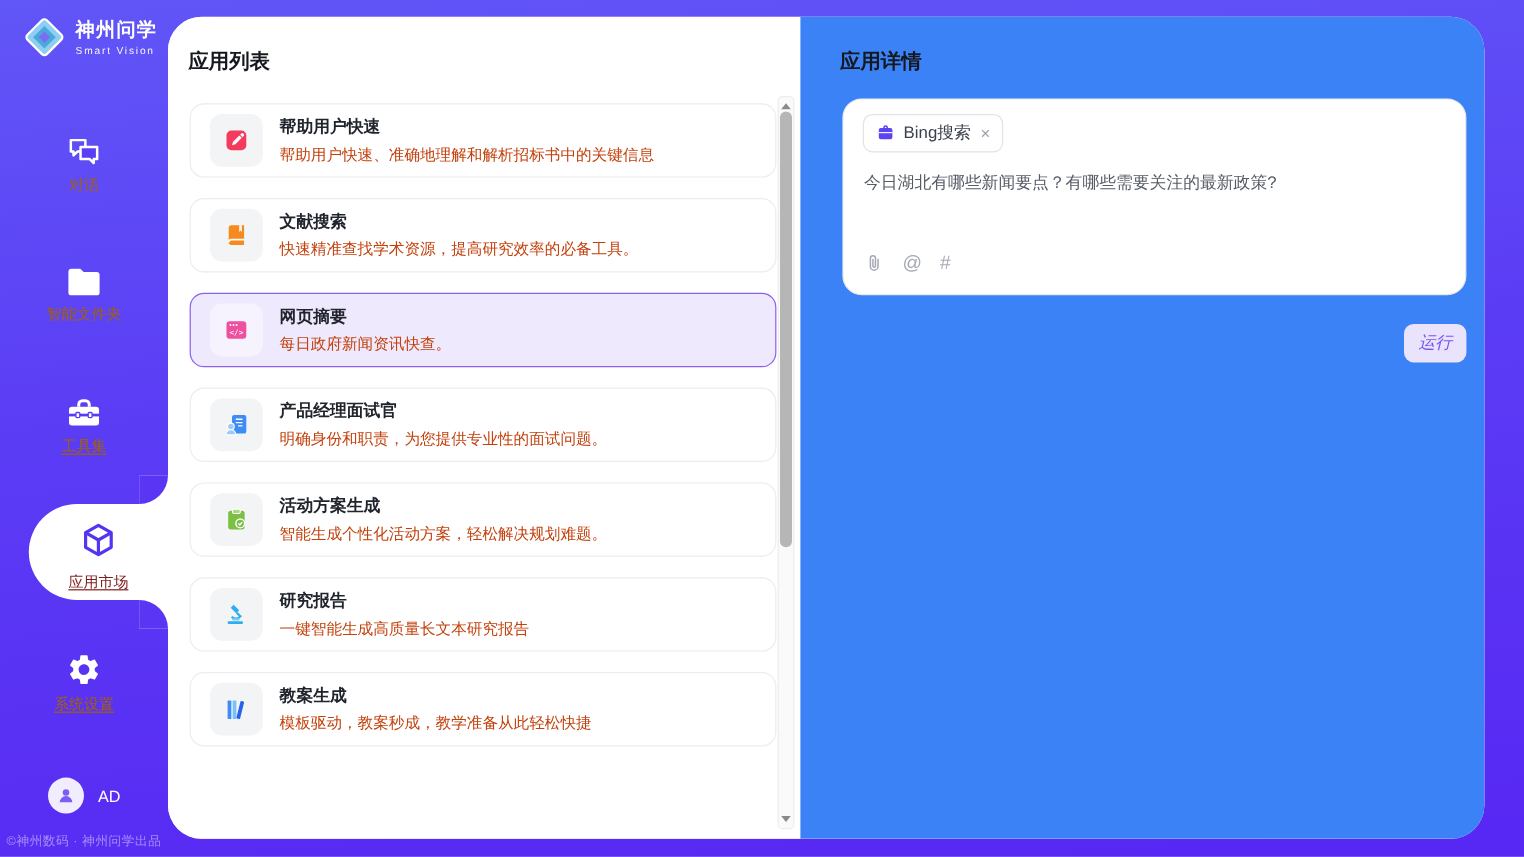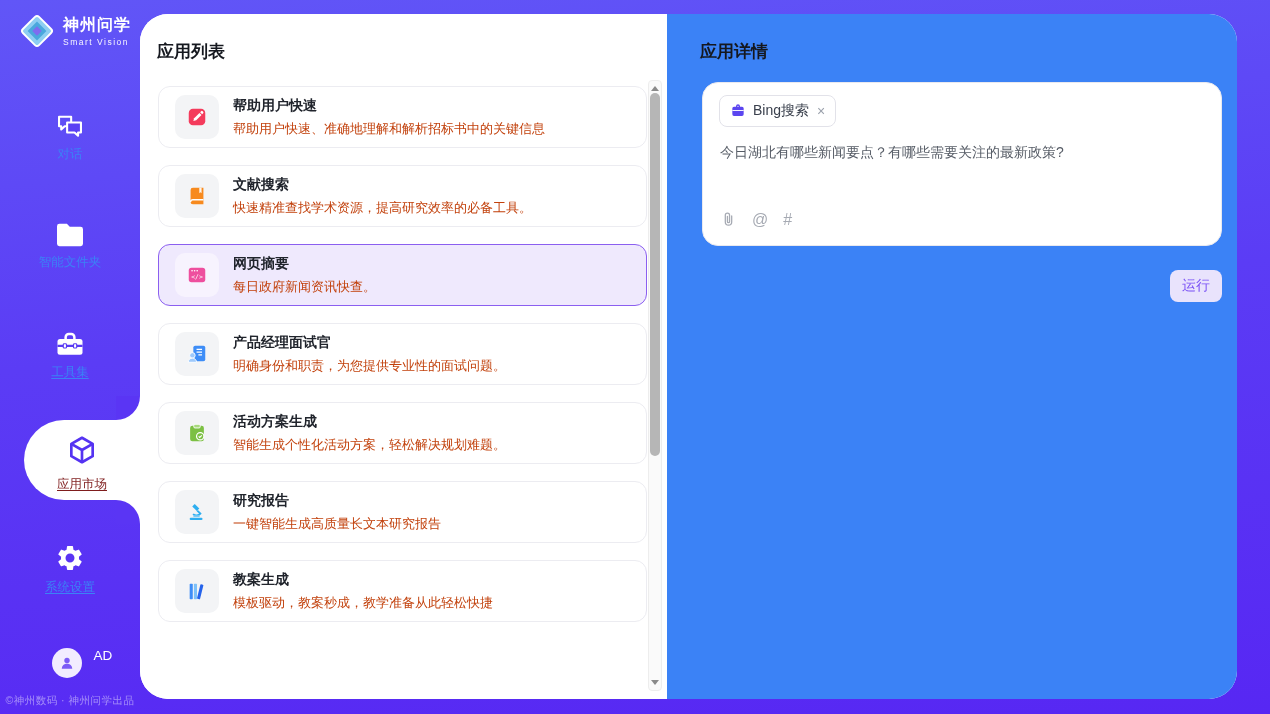--- a/index.html
+++ b/index.html
@@ -9,35 +9,35 @@
 
   
   .sidebar { position:absolute; left:0; top:0; width:140px; height:714px; color:#fff; }
   .logo { position:absolute; left:18px; top:12px; display:flex; align-items:center; }
   .logo-text { margin-left:7px; }
   .logo-name { font-size:16px; font-weight:700; letter-spacing:1px; }
   .logo-sub { font-size:8.5px; letter-spacing:1.5px; margin-top:1px; opacity:.95; }
 
   .nav-item { position:absolute; left:0; width:140px; text-align:center; cursor:pointer; }
   .nav-item svg { display:block; margin:0 auto; }
-  .nav-label { display:block; font-size:12.5px; margin-top:6px; color:#3b82f6; }
+  .nav-label { display:block; font-size:12.5px; margin-top:6px; color:#a16207; }
   .nav-label.u { text-decoration:underline; text-underline-offset:2px; }
   .nav-chat { top:112px; } .nav-folder { top:222px; } .nav-tools { top:330px; }
   .nav-settings { top:543px; }
 
   .nav-active-bump { position:absolute; left:24px; right:0; top:420px; height:80px;
     background:#fff; border-radius:40px 0 0 40px; text-align:center; padding-top:14px; cursor:pointer; }
   .nav-active-bump .nav-label { color:#7f1d1d; text-decoration:underline; text-underline-offset:2px; }
   .scoop { position:absolute; right:0; width:24px; height:24px; background:#fff; }
   .scoop.top { top:-24px; } .scoop.bottom { bottom:-24px; }
   .scoop.top::after, .scoop.bottom::after { content:''; position:absolute; inset:0; background:#5a35f4; }
   .scoop.top::after { border-bottom-right-radius:24px; }
   .scoop.bottom::after { border-top-right-radius:24px; }
 
-  .user-row { position:absolute; left:0; top:648px; width:140px; display:flex; justify-content:center;margin-left:12px; }
+  .user-row { position:absolute; left:0; top:648px; width:140px; display:flex; align-items:center; justify-content:center; }
   .avatar { width:30px; height:30px; border-radius:50%; background:#f2ecff; display:flex; align-items:center; justify-content:center; }
   .user-name { font-size:13.5px; color:#fff; margin-left:12px; }
   .side-footer { position:absolute; left:0; bottom:6px; width:140px; text-align:center;
     font-size:10.5px; color:rgba(255,255,255,.45); letter-spacing:.5px; }
 
   
   .main { position:absolute; left:140px; top:14px; width:1097px; height:685px;
     border-radius:28px; background:#fff; overflow:hidden; display:flex; }
 
   
@@ -71,21 +71,21 @@
     background:#fff; border:1px solid #e9e9ef; border-radius:16px; }
   .tool-tag { position:absolute; left:16px; top:12px; height:32px; display:inline-flex; align-items:center;
     padding:0 10px; border:1px solid #e2e2e9; border-radius:8px; background:#fff; cursor:pointer; }
   .tool-tag-label { font-size:14px; color:#3a404d; margin-left:7px; }
   .tag-close { font-size:14px; color:#9aa0ab; margin-left:8px; cursor:pointer; line-height:1; }
   .query-text { position:absolute; left:17px; top:61px; right:16px; font-size:14px; color:#565c66; cursor:text; }
   .composer-tools { position:absolute; left:17px; top:128px; display:flex; align-items:center; gap:15px; }
   .composer-tools .glyph { font-size:16px; color:#a6aab3; cursor:pointer; line-height:1; }
   .run-btn { position:absolute; left:503px; top:256px; width:52px; height:32px;
     background:#e9e3fc; color:#7a52f5; font-size:14px; border:none; border-radius:8px; cursor:pointer;
-    font-family:inherit; }
+    font-family:inherit;font-style:italic; }
 </style>
 </head>
 <body>
 
 <div class="sidebar">
 
   <div class="logo">
     <svg width="38" height="38" viewBox="0 0 40 40">
       <g transform="rotate(45 20 20)">
         <rect x="8" y="8" width="24" height="24" rx="3" fill="#8ecef2" stroke="#ffffff" stroke-width="2"></rect>

